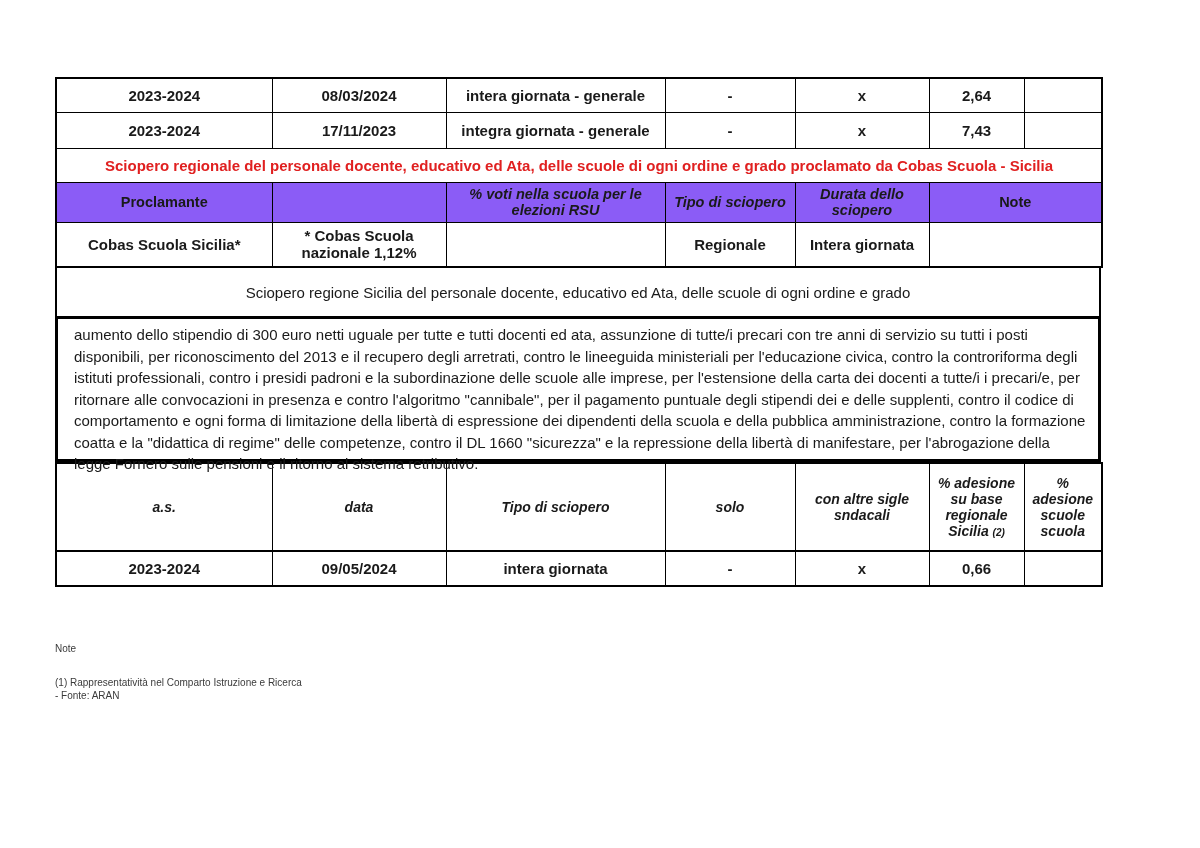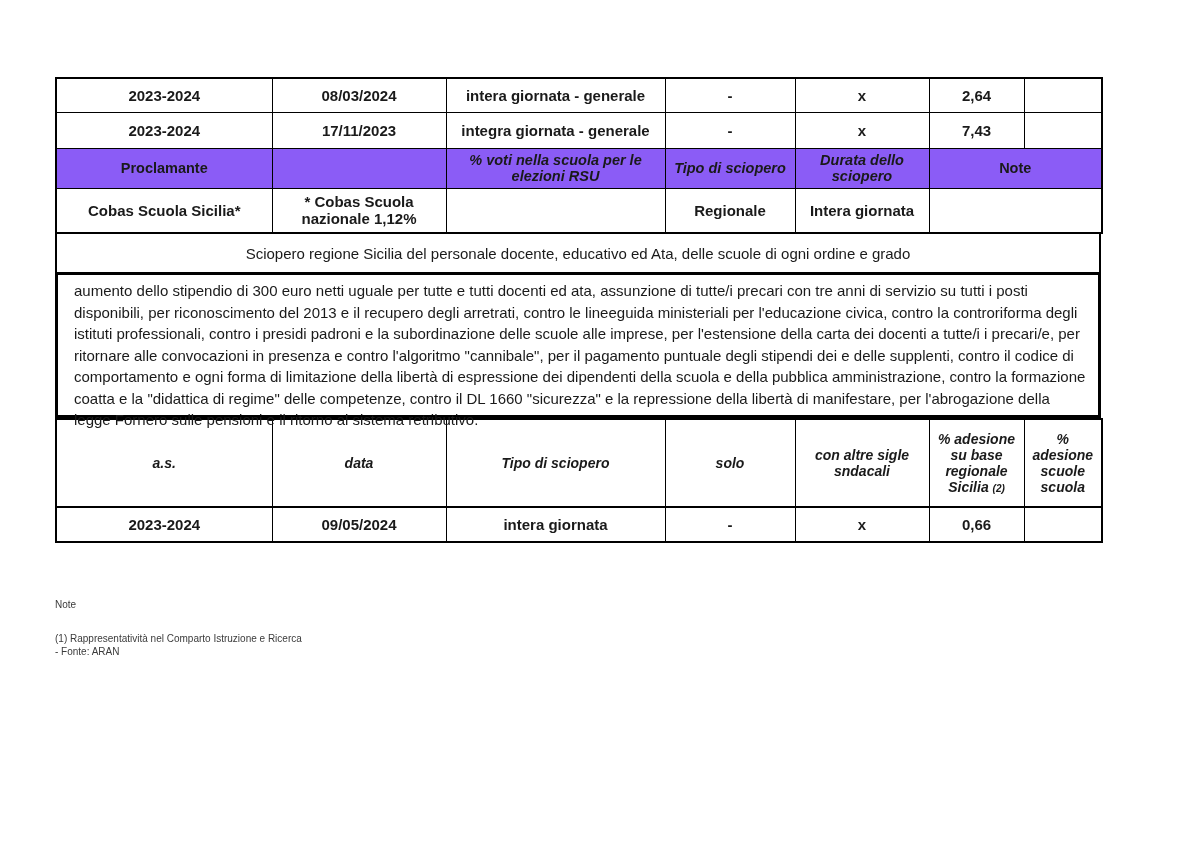--- a/index.html
+++ b/index.html
@@ -17,29 +17,29 @@
   tr.r-small2 td { height:36px; }
 
   tr.banner td { height:34px; color:#e02020; font-size:15px; font-weight:bold; }
 
   tr.head td { height:40px; background:#8b5cf6; font-size:14.5px; }
   tr.head td.it { font-style:italic; }
 
   tr.cobas td { height:45px; }
   td.left { text-align:left; padding-left:2px; }
 
-  .caption-row { width:1046px; height:38px; border-left:2px solid #000;
+  .caption-row { width:1046px; height:48px; border-left:2px solid #000;
     border-right:2px solid #000; display:flex; align-items:center;
     justify-content:center; font-size:15px; font-weight:normal; }
 
   .motiv-box { width:1046px; border:3px solid #000; }
   .motiv-title { padding:9px 6px 8px 4px; font-size:15px; font-weight:bold;
     border-bottom:2px solid #000; }
-  .motiv-body { padding:5px 10px 8px 16px; height:140px; font-size:15px;
-    line-height:21.5px; font-weight:normal; }
+  .motiv-body { padding:5px 10px 8px 0; height:140px; font-size:15px;
+    line-height:21.5px; font-weight:normal;margin-left:16px; }
 
   table.grid2 { border-collapse:collapse; table-layout:fixed; width:1046px;
     border:2px solid #000; }
   table.grid2 td { border:1px solid #000; vertical-align:middle;
     text-align:center; font-size:14px; font-weight:bold; padding:1px 2px;
     overflow:hidden; }
   tr.head2 td { height:88px; font-style:italic; border-bottom:2px solid #000; }
   tr.head2 td .sup { font-size:10px; font-style:italic; }
   tr.data2 td { height:35px; font-size:15px; }
 
@@ -74,20 +74,23 @@
       <td></td>
     </tr>
     <tr class="r-small2">
       <td>2023-2024</td>
       <td>17/11/2023</td>
       <td>integra giornata - generale</td>
       <td>-</td>
       <td>x</td>
       <td>7,43</td>
       <td></td>
+    </tr>
+    <tr class="banner">
+      <td colspan="7">Sciopero regionale del personale docente, educativo ed Ata, delle scuole di ogni ordine e grado proclamato da Cobas Scuola - Sicilia</td>
     </tr>
     <tr class="head">
       <td>Proclamante</td>
       <td></td>
       <td class="it">% voti  nella scuola per le  elezioni RSU</td>
       <td class="it">Tipo di sciopero</td>
       <td class="it">Durata dello sciopero</td>
       <td colspan="2">Note</td>
     </tr>
     <tr class="cobas">

